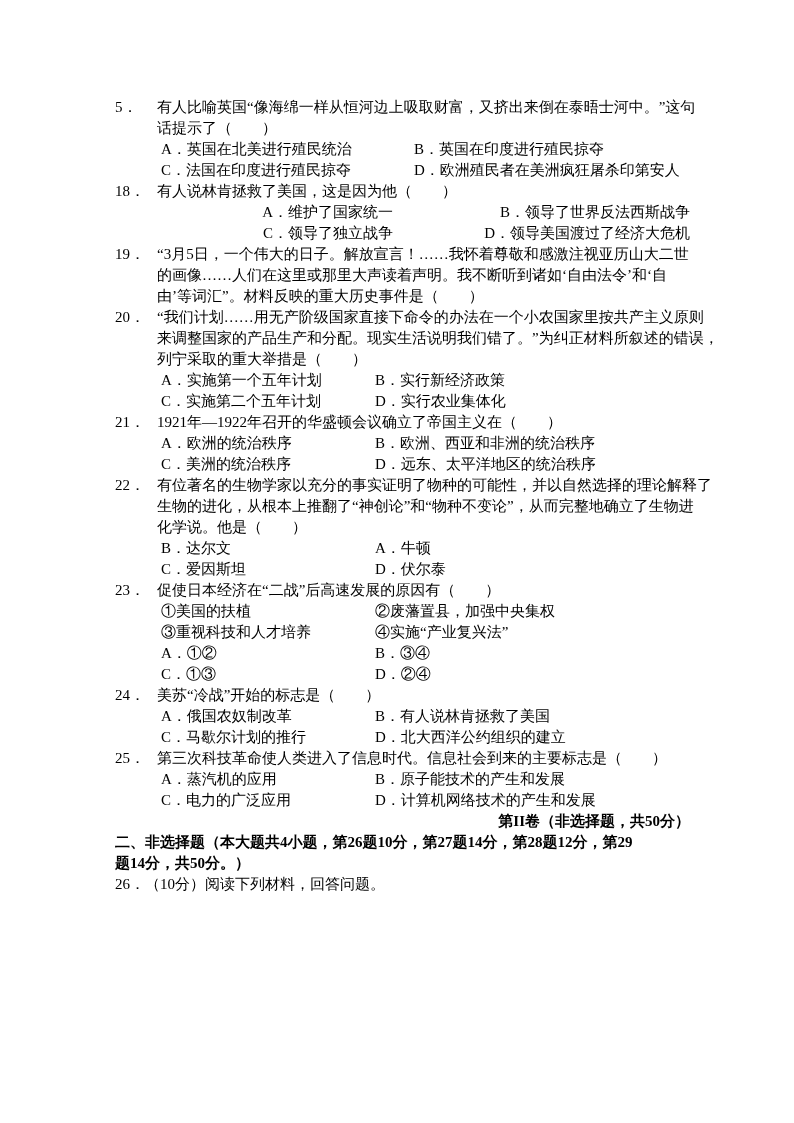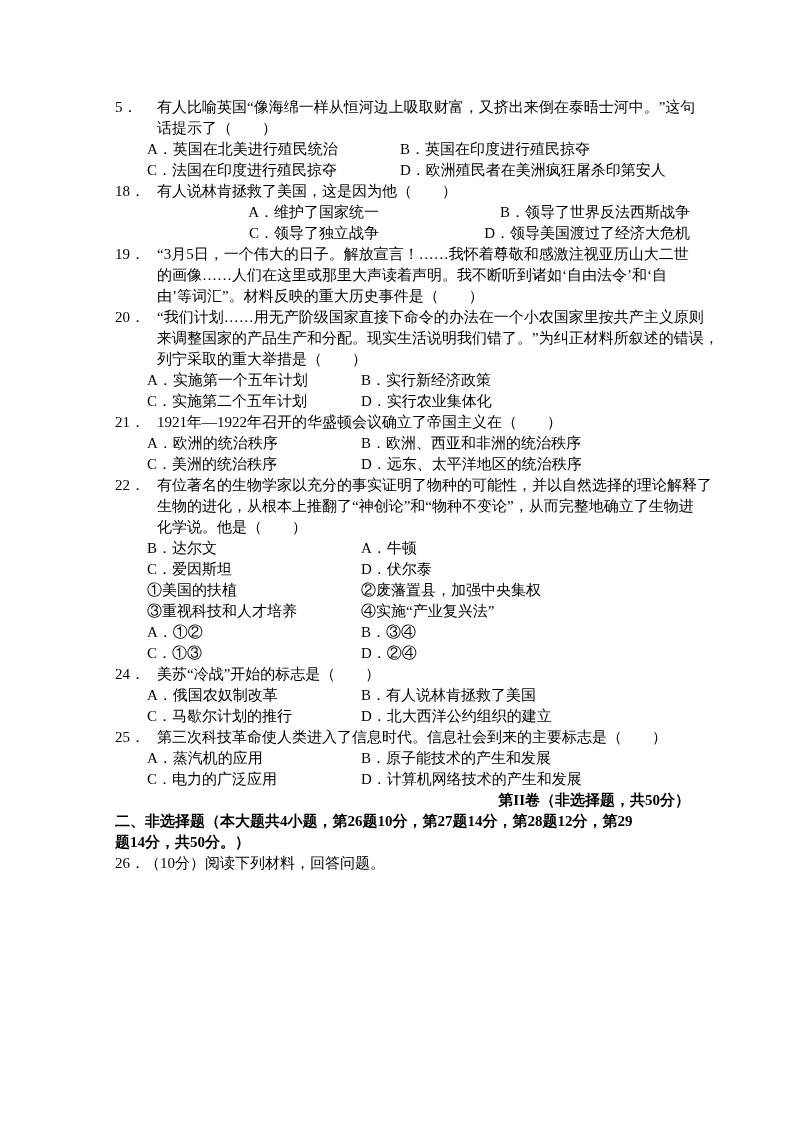--- a/index.html
+++ b/index.html
@@ -31,21 +31,21 @@
   .stem-line.first {
     position: relative;
   }
   .qnum {
     position: absolute;
     left: 0;
     top: 0;
     white-space: nowrap;
   }
   .opts-grid {
-    margin-left: 32px;
+    margin-left: 46px;
     display: grid;
     grid-template-columns: 214px auto;
   }
   .opts-grid.bw-253 { grid-template-columns: 253px auto; }
   .opts-grid.bw-232 { grid-template-columns: 232px auto; text-align: right; }
   .cell {
     white-space: nowrap;
   }
   .center-heading {
     text-align: right;
@@ -127,20 +127,23 @@
             <div class="stem-line">化学说。他是（　　）</div>
           </div>
   <div class="opts-grid">
             <div class="cell">B．达尔文</div>
             <div class="cell">A．牛顿</div>
             <div class="cell">C．爱因斯坦</div>
             <div class="cell">D．伏尔泰</div>
           </div>
         </div>
         <div class="question">
+    <div class="stem">
+            <div class="stem-line first"><span class="qnum">23．</span><span>促使日本经济在“二战”后高速发展的原因有（　　）</span></div>
+          </div>
   <div class="opts-grid">
             <div class="cell">①美国的扶植</div>
             <div class="cell">②废藩置县，加强中央集权</div>
             <div class="cell">③重视科技和人才培养</div>
             <div class="cell">④实施“产业复兴法”</div>
           </div>
           <div class="opts-grid">
             <div class="cell">A．①②</div>
             <div class="cell">B．③④</div>
             <div class="cell">C．①③</div>

